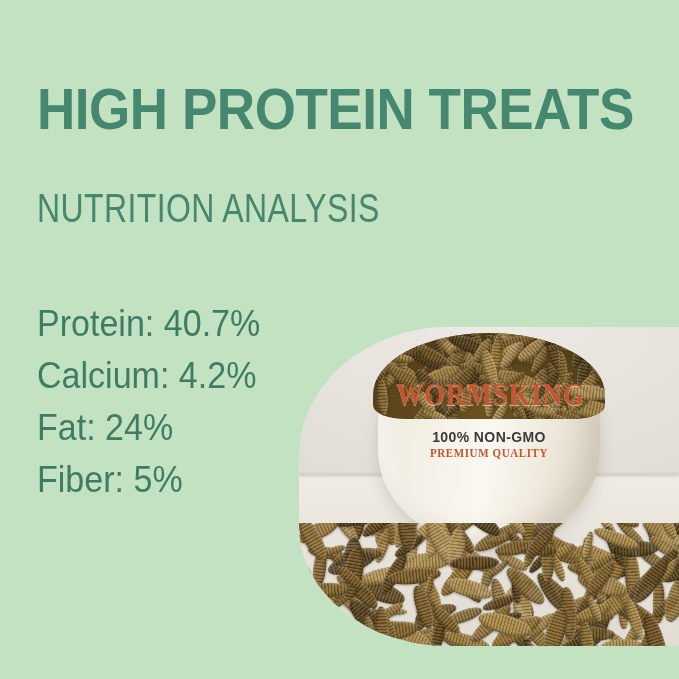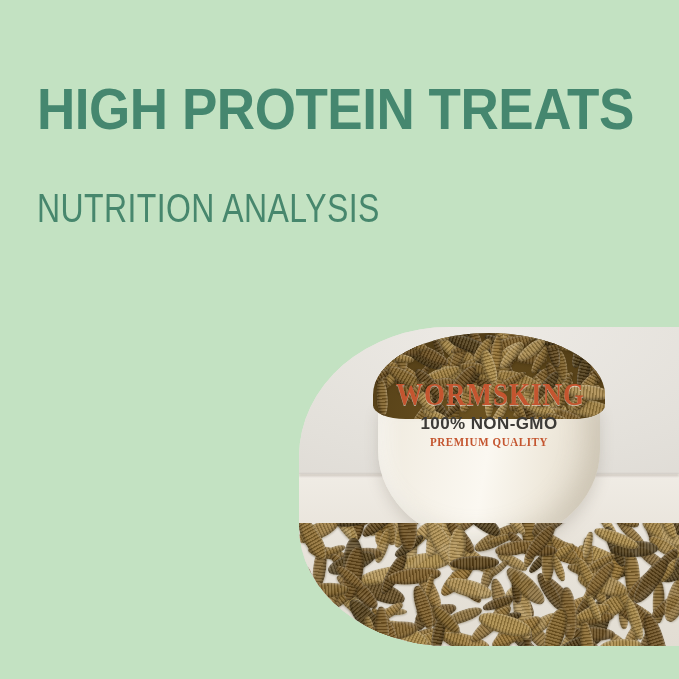--- a/index.html
+++ b/index.html
@@ -92,24 +92,24 @@
     font-family: "Liberation Serif", serif;
     font-weight: 700;
     font-size: 27px;
     letter-spacing: 1px;
     color: #c4552f;
     text-shadow: 0 1px 0 rgba(255,255,255,.5);
     transform: scaleY(1.18);
   }
   .brand-sub1 {
     display: block;
-    margin-top: 4px;
+    margin-top: 19px;
     font-family: "Liberation Sans", sans-serif;
     font-weight: 700;
-    font-size: 17px;
+    font-size: 14px;
     letter-spacing: .4px;
     color: #3c3a37;
   }
   .brand-sub2 {
     display: block;
     margin-top: 2px;
     font-family: "Liberation Serif", serif;
     font-weight: 700;
     font-size: 11px;
     letter-spacing: .6px;
@@ -555,14 +555,20 @@
         <div class="larva" style="width: 30.2px; height: 10.8px; left: 56.4px; top: 113px; transform: rotate(20deg); background-color: rgb(148, 112, 47); opacity: 0.85;"></div>
         <div class="larva" style="width: 50.1px; height: 15.1px; left: 0px; top: 60.4px; transform: rotate(-3.7deg); background-color: rgb(128, 96, 38); opacity: 0.95;"></div>
         <div class="larva" style="width: 51.4px; height: 15.8px; left: 154.9px; top: -11.8px; transform: rotate(37.8deg); background-color: rgb(78, 58, 21); opacity: 0.97;"></div>
       </div>
   </div>
 
   <div class="title">HIGH PROTEIN TREATS</div>
 
   <div class="subtitle">NUTRITION ANALYSIS</div>
 
+  <div class="facts">
+    <div class="fact-line">Protein: 40.7%</div>
+    <div class="fact-line">Calcium: 4.2%</div>
+    <div class="fact-line">Fat: 24%</div>
+    <div class="fact-line">Fiber: 5%</div>
+  </div>
 
 </div>
 
 </body></html>

